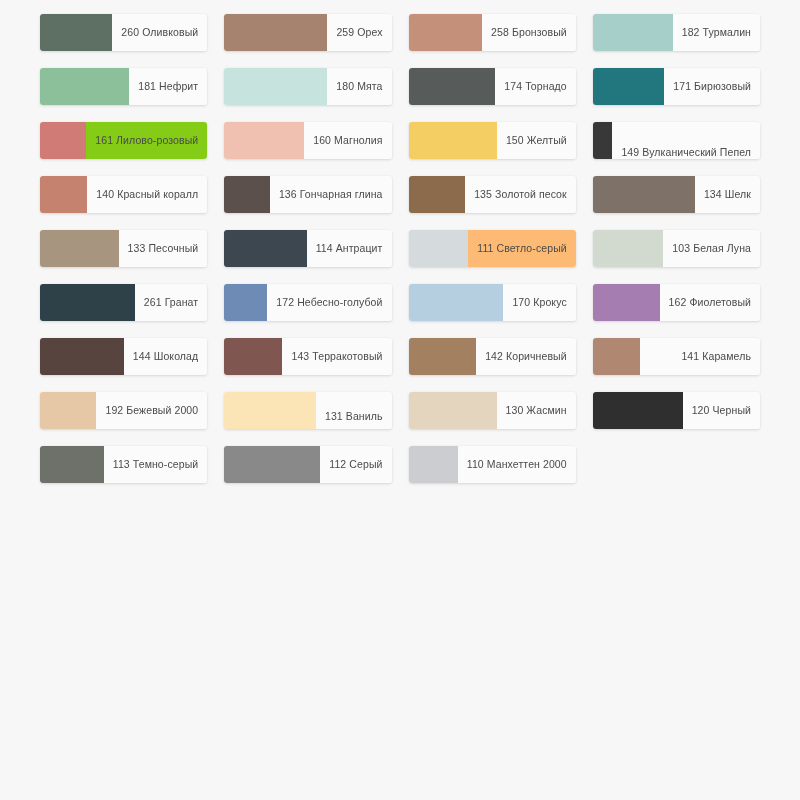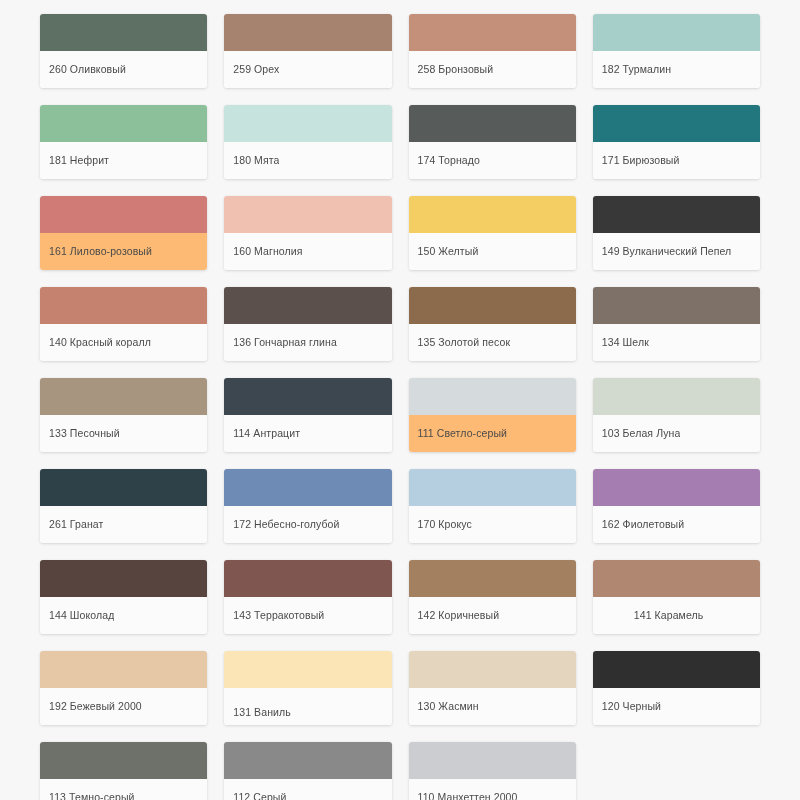--- a/index.html
+++ b/index.html
@@ -25,21 +25,21 @@
   }
 
   .swatch-card {
     background: #fbfbfb;
     border-radius: 3px;
     box-shadow: 0 1px 3px rgba(0,0,0,0.13), 0 0 1px rgba(0,0,0,0.08);
     overflow: hidden;
     margin-bottom: 12px;
     cursor: pointer;
     display: flex;
-    flex-direction: column;
+    flex-direction: row;
   }
 
   .swatch-color {
     height: 37px;
     width: 100%;
     display: block;
   }
 
   .swatch-label-wrap {
     height: 37px;
@@ -106,39 +106,39 @@
       </div>
     </div>
     <div class="swatch-card">
       <div class="swatch-color" style="background-color: rgb(34, 118, 125);"></div>
       <div class="swatch-label-wrap" style="background: rgb(251, 251, 251);">
         <span class="swatch-label" style="color: rgb(74, 74, 74);">171 Бирюзовый</span>
       </div>
     </div>
     <div class="swatch-card">
       <div class="swatch-color" style="background-color: rgb(208, 123, 118);"></div>
-      <div class="swatch-label-wrap" style="background: #fdba74; text-align: right;">
+      <div class="swatch-label-wrap" style="background: #84cc16; text-align: right;">
         <span class="swatch-label" style="color: rgb(74, 74, 74);">161 Лилово-розовый</span>
       </div>
     </div>
     <div class="swatch-card">
       <div class="swatch-color" style="background-color: rgb(240, 192, 176);"></div>
       <div class="swatch-label-wrap" style="background: rgb(251, 251, 251);">
         <span class="swatch-label" style="color: rgb(74, 74, 74); text-align: center;">160 Магнолия</span>
       </div>
     </div>
     <div class="swatch-card">
       <div class="swatch-color" style="background-color: rgb(244, 205, 99);"></div>
       <div class="swatch-label-wrap" style="background: rgb(251, 251, 251);">
         <span class="swatch-label" style="color: rgb(74, 74, 74);">150 Желтый</span>
       </div>
     </div>
     <div class="swatch-card">
       <div class="swatch-color" style="background-color: rgb(56, 56, 56);"></div>
-      <div class="swatch-label-wrap" style="background: rgb(251, 251, 251);">
+      <div class="swatch-label-wrap" style="background: rgb(251, 251, 251); align-items: flex-end;">
         <span class="swatch-label" style="color: rgb(74, 74, 74);">149 Вулканический Пепел</span>
       </div>
     </div>
     <div class="swatch-card">
       <div class="swatch-color" style="background-color: rgb(197, 131, 111);"></div>
       <div class="swatch-label-wrap" style="background: rgb(251, 251, 251);">
         <span class="swatch-label" style="color: rgb(74, 74, 74);">140 Красный коралл</span>
       </div>
     </div>
     <div class="swatch-card">

